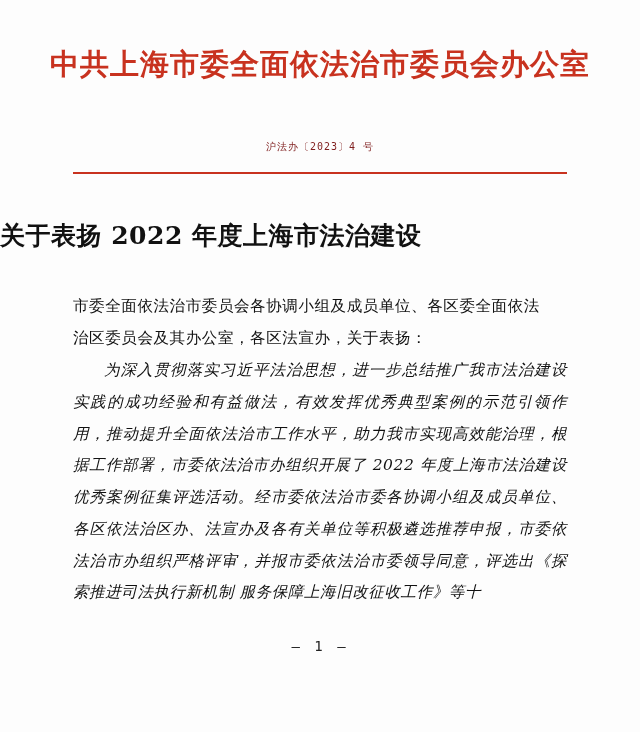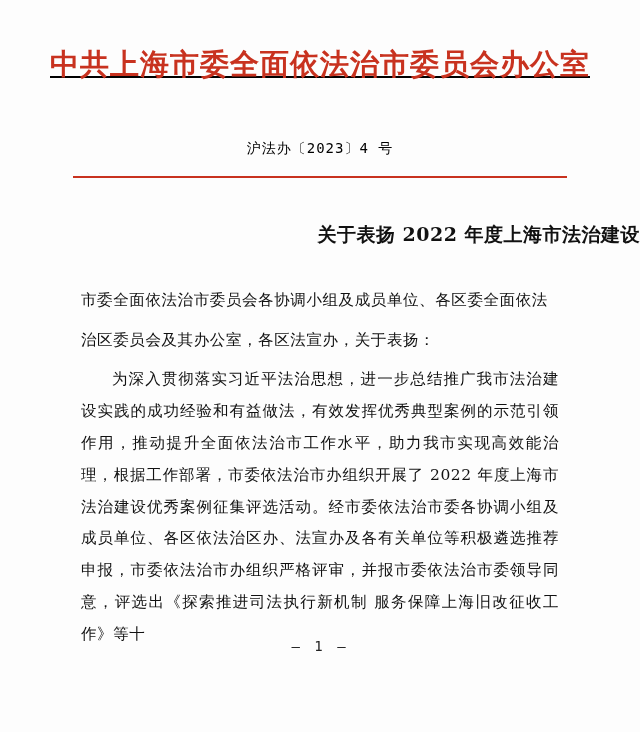--- a/index.html
+++ b/index.html
@@ -16,72 +16,72 @@
   .page {
     position: relative;
     width: 640px;
     height: 732px;
     background: #fdfdfd;
     box-sizing: border-box;
   }
   .doc-header {
     text-align: center;
     padding-top: 46px;
-    text-decoration: underline;
   }
   .doc-title-red {
     color: #c8321f;
     font-family: "DejaVu Serif", "Liberation Serif", serif;
     font-weight: bold;
     font-size: 29px;
     letter-spacing: 1px;
     line-height: 1.3;
     white-space: nowrap;
   }
   .doc-number {
     text-align: center;
     margin-top: 56px;
-    font-size: 14px;
-    color: #000000;
+    font-size: 10px;
+    color: #7f1d1d;
     letter-spacing: 1px;
     font-family: "DejaVu Sans Mono", "Liberation Mono", monospace;
   }
   .red-rule {
     width: 494px;
     height: 2px;
     background: #c8321f;
     margin: 18px auto 0 auto;
   }
   .doc-subject {
-    text-align: right;
+    text-align: left;
     margin-top: 40px;
-    font-size: 19px;
+    font-size: 25px;
     font-weight: bold;
     color: #111;
     line-height: 1.75;
     letter-spacing: 0.5px;
   }
   .doc-subject .line {
     display: block;
   }
   .body-block {
     margin: 34px auto 0 auto;
     width: 494px;
     font-size: 15.5px;
     color: #111;
     line-height: 2.05;
     letter-spacing: 0.6px;
     text-align: justify;
     text-justify: inter-ideograph;
   }
   .body-block p {
-    margin: 8px;
+    margin: 0;
   }
   .indent {
     text-indent: 2em;
+    font-style: italic;
   }
   .page-number {
     position: absolute;
     left: 0;
     right: 0;
     bottom: 78px;
     text-align: center;
     font-size: 14px;
     color: #222;
     letter-spacing: 3px;

